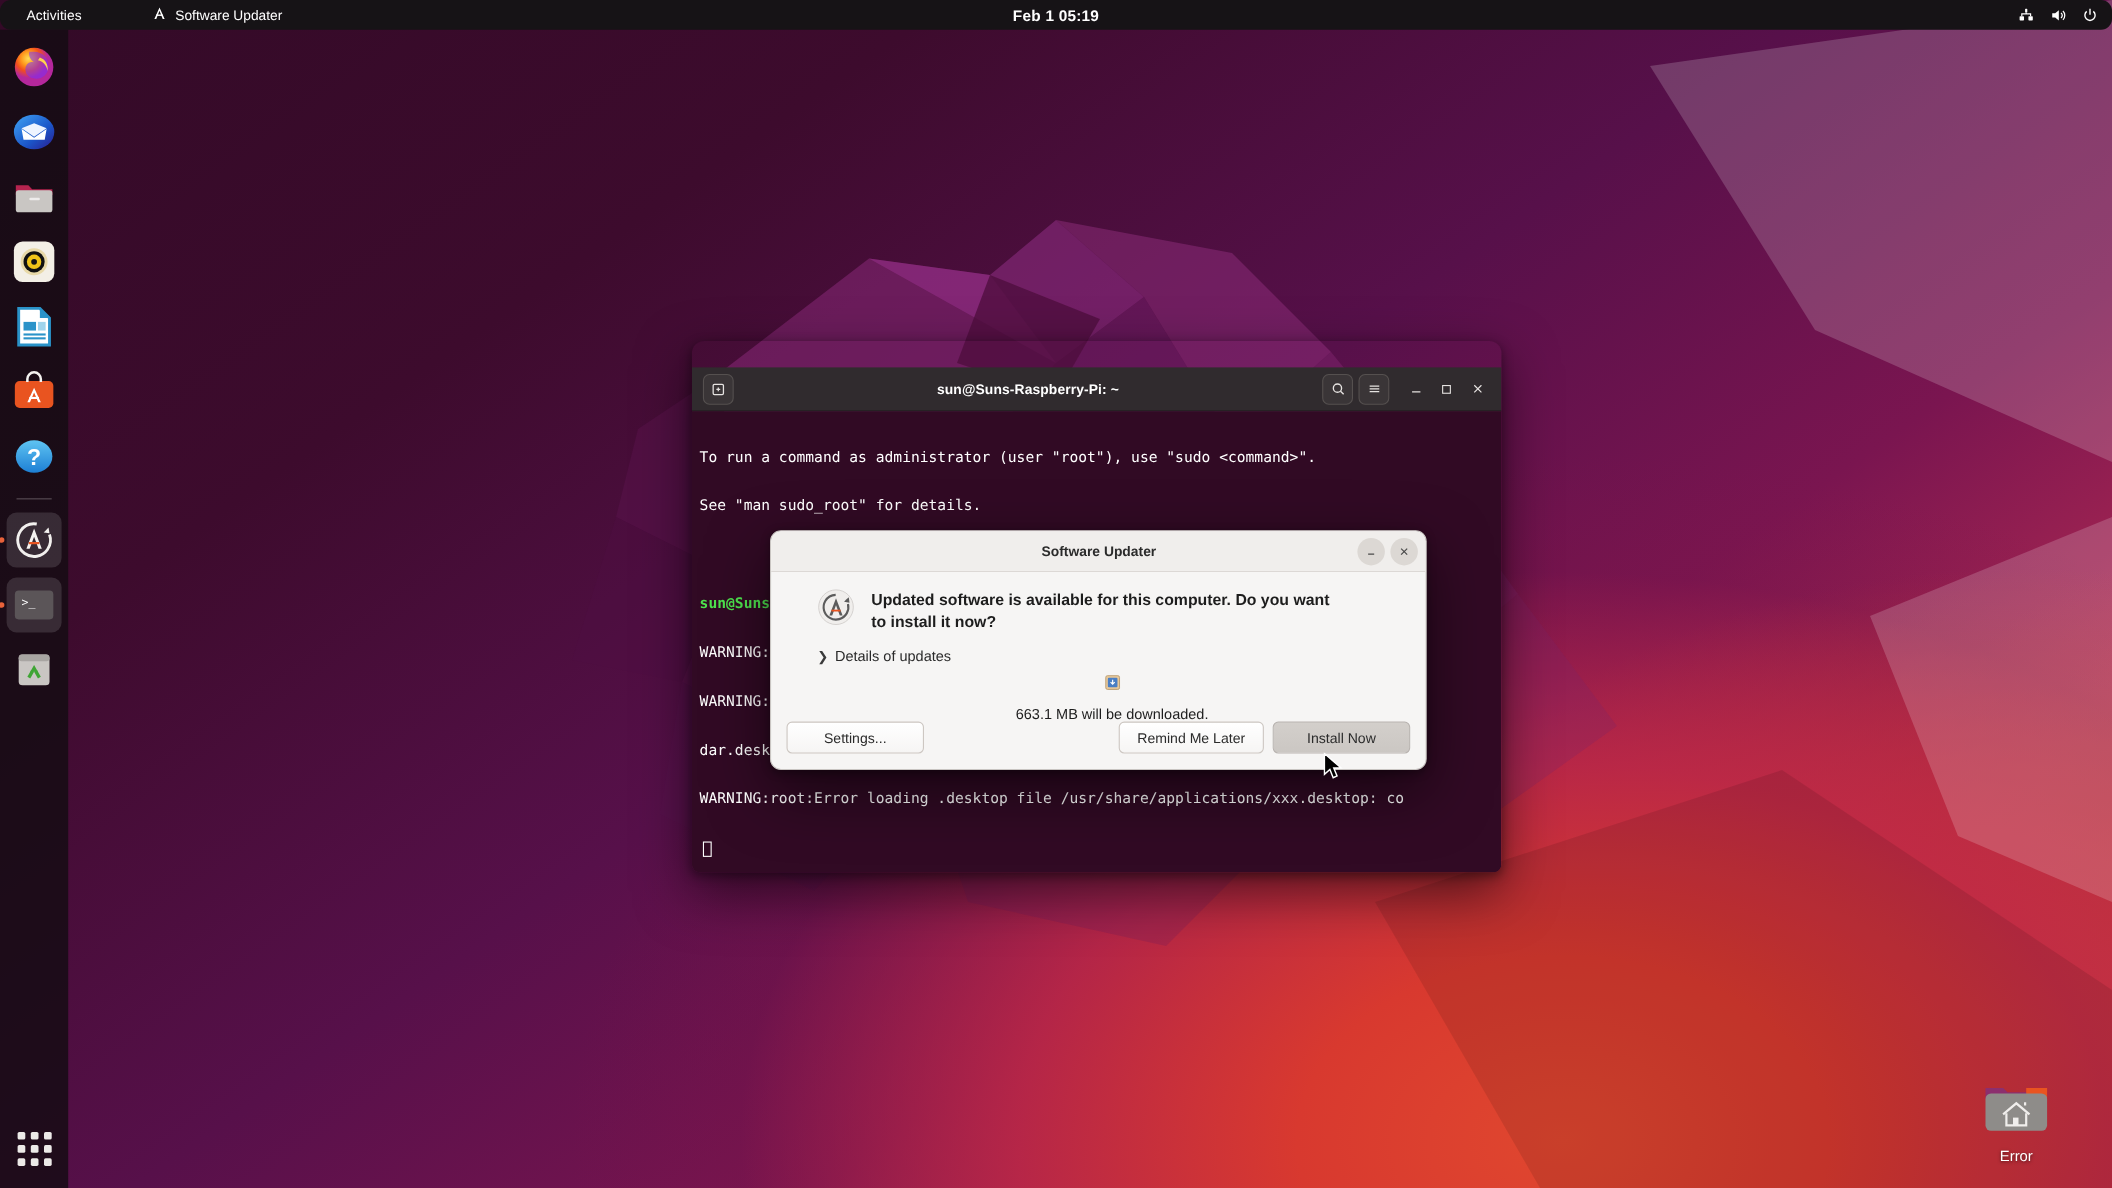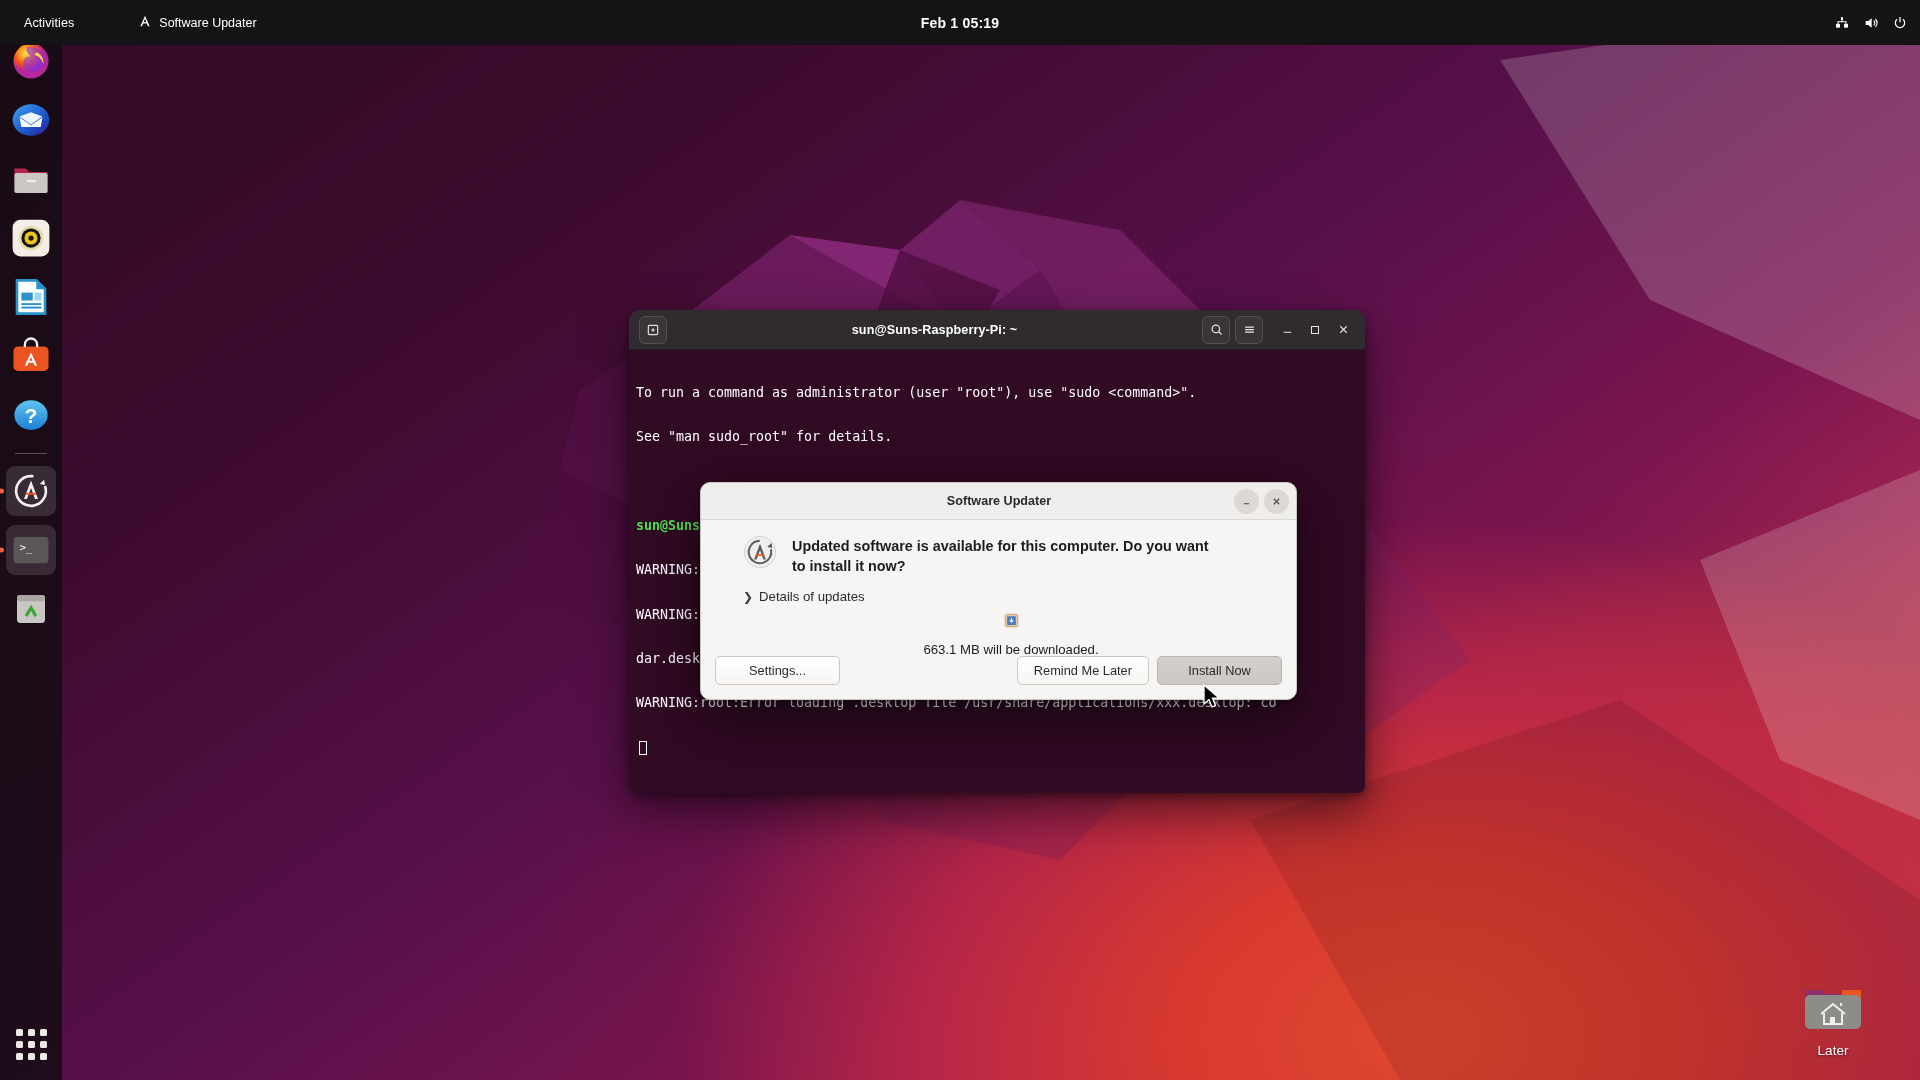--- a/index.html
+++ b/index.html
@@ -16,24 +16,24 @@
     background:
       radial-gradient(ellipse 1100px 760px at 74% 96%, #e0472f 0%, #d8392f 22%, rgba(190,40,70,0.85) 45%, rgba(120,20,70,0.25) 68%, rgba(60,8,46,0) 82%),
       radial-gradient(ellipse 900px 620px at 96% 88%, #e0513a 0%, rgba(210,60,50,0.7) 35%, rgba(120,20,60,0) 70%),
       linear-gradient(145deg, #330a27 0%, #3d0b2d 25%, #57104a 48%, #7a1550 66%, #b02a52 82%, #d2392f 100%);
     overflow:hidden;
   }
   #wallpaper svg{ position:absolute; left:0; top:0; }
 
   
   #topbar{
-    position:absolute; left:0; top:0; width:1920px; height:45px;
+    position:absolute; left:0; top:0; width:1920px; height:27px;
     background:#161316; color:#ffffff;
     display:flex; align-items:center;
-    font-size:12.5px; z-index:60;
+    font-size:12.5px; z-index:60;border-radius:10px;
   }
   #activities{ margin-left:16px; padding:2px 8px; border-radius:4px; letter-spacing:.1px;}
   #appmenu{ display:flex; align-items:center; gap:7px; margin-left:48px; padding:2px 8px; border-radius:4px;}
   #clock{
     position:absolute; left:50%; transform:translateX(-50%);
     font-weight:bold; font-size:14px; letter-spacing:.2px;
   }
   #sysmenu{ position:absolute; right:12px; display:flex; align-items:center; gap:13px;}
   #sysmenu .si{ width:16px; height:16px; display:block;}
 
@@ -77,20 +77,21 @@
   #terminal{
     position:absolute; left:629px; top:310px; width:736px; height:483px;
     border-radius:11px 11px 7px 7px;
     box-shadow:0 18px 48px rgba(0,0,0,.55), 0 3px 10px rgba(0,0,0,.4);
     overflow:hidden; z-index:20;
   }
   #term-titlebar{
     height:40px; background:#302b2e;
     display:flex; align-items:center; padding:0 8px 0 10px;
     border-bottom:1px solid #231f22;
+    margin-top:24px;
   }
   .tb-btn{
     width:28px; height:28px; border-radius:6px;
     display:flex; align-items:center; justify-content:center;
     color:#e6e3e1;
   }
   .tb-btn.boxed{ border:1px solid #55504f; background:#3a3537; }
   #term-title{
     flex:1; text-align:center; color:#ffffff;
     font-size:12.6px; font-weight:bold; letter-spacing:.1px;
@@ -404,21 +405,21 @@
       <path d="M40 6 h19 v10 h-19 z" fill="#e95420"></path>
       <rect x="3" y="11" width="56" height="34" rx="5" fill="#8e8c89"></rect>
       <g stroke="#f0eeec" stroke-width="2" fill="none">
         <path d="M19 30 L31 20 L43 30"></path>
         <path d="M22 29 v11 h18 v-11"></path>
         <rect x="28" y="33" width="5" height="7" fill="#f0eeec" stroke="none"></rect>
         <path d="M39 22 v-3"></path>
       </g>
     </svg>
   </span>
-  <span class="hlabel">Later</span>
+  <span class="hlabel">Error</span>
 </div>
 
 <div id="terminal">
   <div id="term-titlebar">
     <div class="tb-btn boxed">
       <svg width="14" height="14" viewBox="0 0 24 24" fill="none" stroke="#e6e3e1" stroke-width="2">
         <rect x="4" y="4" width="16" height="16" rx="2"></rect>
         <path d="M12 9 v6 M9 12 h6"></path>
       </svg>
     </div>

